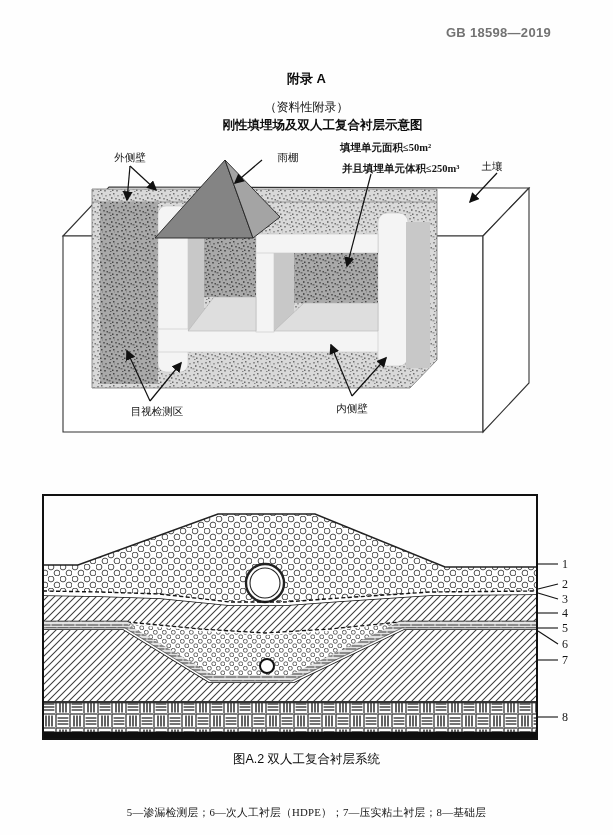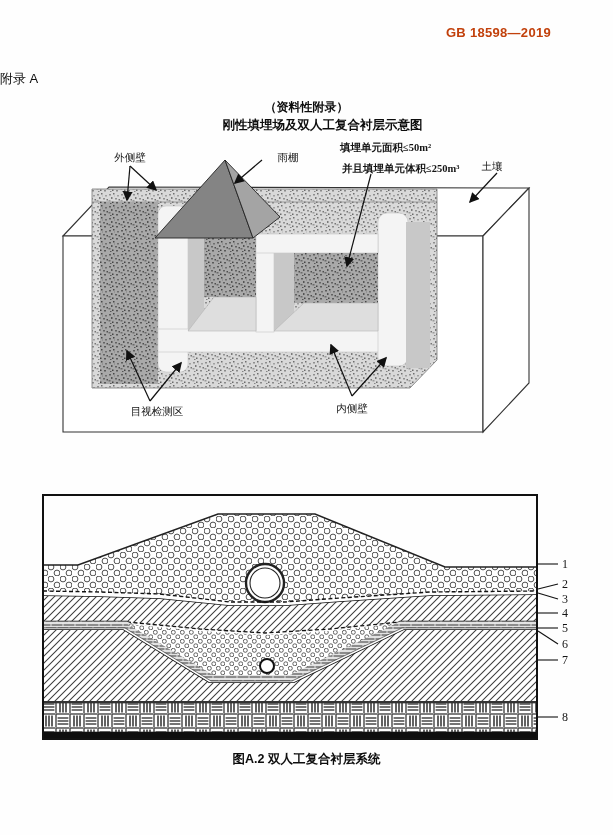--- a/index.html
+++ b/index.html
@@ -4,37 +4,37 @@
 <style>
   html,body{margin:0;padding:0;background:#888;}
   .page{
     position:relative;width:613px;height:835px;margin:0 auto;
     background:#fefefe;overflow:hidden;
     font-family:"Liberation Serif","DejaVu Serif",serif;color:#111;
   }
   .hdr{
     position:absolute;top:25px;right:62px;
     font-family:"Liberation Sans","DejaVu Sans",sans-serif;
-    font-weight:bold;font-size:13px;letter-spacing:.3px;color:#c2410c;
+    font-weight:bold;font-size:13px;letter-spacing:.3px;color:#737373;
   }
-  .t1{position:absolute;top:70px;left:0;width:100%;text-align:left;
-      font-family:"Liberation Sans","DejaVu Sans",sans-serif;
-      font-weight:normal;font-size:13px;color:#0d0d0d;}
+  .t1{position:absolute;top:70px;left:0;width:100%;text-align:center;
+      font-family:"Liberation Sans","DejaVu Sans",sans-serif;
+      font-weight:bold;font-size:13px;color:#0d0d0d;}
   .t2{position:absolute;top:99px;left:0;width:100%;text-align:center;
       font-family:"Liberation Sans","DejaVu Sans",sans-serif;
-      font-weight:bold;font-size:12px;color:#0d0d0d;}
+      font-weight:normal;font-size:12px;color:#0d0d0d;}
   .t3{position:absolute;top:117px;left:0;width:100%;text-align:center;
       font-family:"Liberation Sans","DejaVu Sans",sans-serif;
       font-weight:bold;font-size:12.5px;color:#0d0d0d;padding-left:16px;}
   .cap1{position:absolute;top:439px;left:0;width:100%;text-align:center;
       font-family:"Liberation Sans","DejaVu Sans",sans-serif;
       font-weight:bold;font-size:12.5px;color:#0d0d0d;}
   .cap2{position:absolute;top:751px;left:0;width:100%;text-align:center;
       font-family:"Liberation Sans","DejaVu Sans",sans-serif;
-      font-weight:bold;font-size:12.5px;color:#0d0d0d;}
+      font-weight:normal;font-size:12.5px;color:#0d0d0d;}
   .leg{position:absolute;left:0;width:100%;text-align:center;
       font-size:10.8px;color:#141414;letter-spacing:.2px;}
   .leg1{top:780px;}
   .leg2{top:806px;}
   svg{position:absolute;left:0;}
   svg text{font-family:"Liberation Serif","DejaVu Serif",serif;fill:#141414;}
   .lbl{font-size:10.5px;}
   .lblb{font-size:10.5px;font-weight:bold;}
   .num{font-size:12px;}
 </style>
@@ -234,14 +234,15 @@
       <text class="num" x="562" y="603">3</text>
       <text class="num" x="562" y="617">4</text>
       <text class="num" x="562" y="632">5</text>
       <text class="num" x="562" y="648">6</text>
       <text class="num" x="562" y="664">7</text>
       <text class="num" x="562" y="721">8</text>
     </g>
   </svg>
 
   <div class="cap2">图A.2 双人工复合衬层系统</div>
+  <div class="leg leg2">5—渗漏检测层；6—次人工衬层（HDPE）；7—压实粘土衬层；8—基础层</div>
 
 </div>
 
 </body></html>

